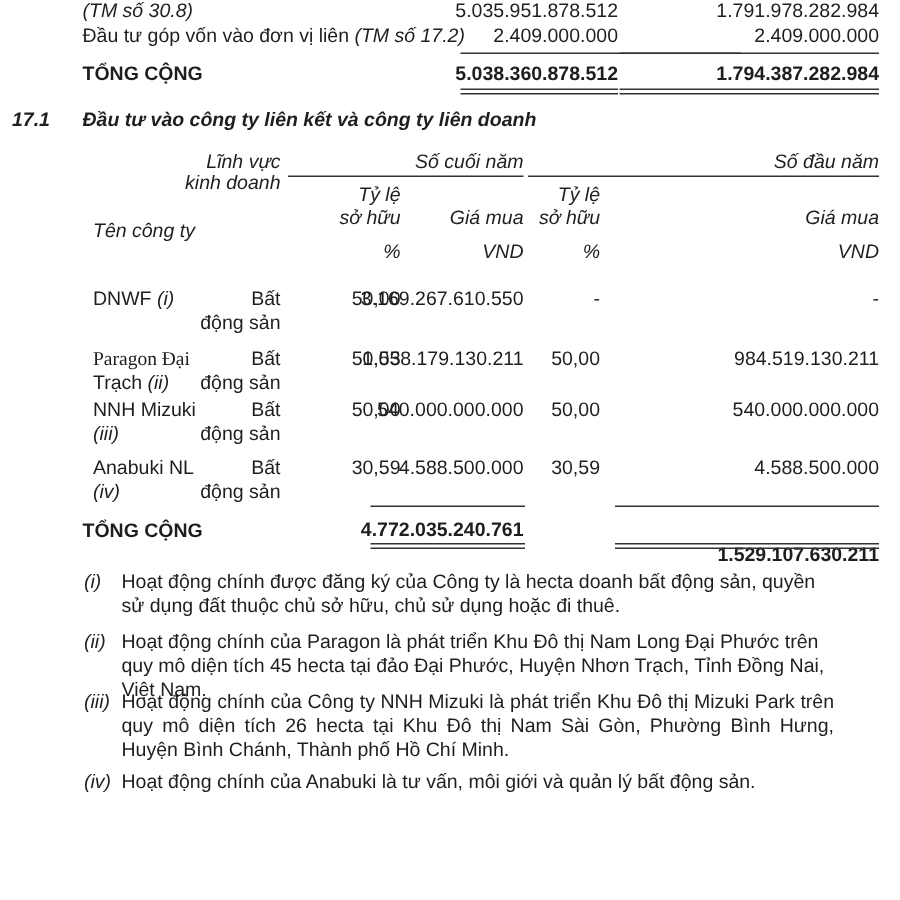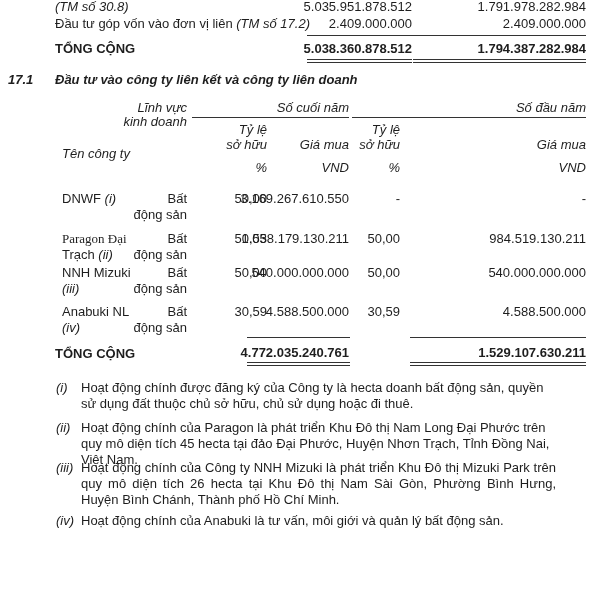--- a/index.html
+++ b/index.html
@@ -106,21 +106,21 @@
       <div class="abs r" style="right:251px; top:304px;">4.588.500.000</div>
       <div class="abs r" style="right:200px; top:304px;">30,59</div>
       <div class="abs r" style="right:14px; top:304px;">4.588.500.000</div>
     </div>
   </div>
 
 <div class="line" style="left:247px; width:103px; top:337px;"></div>
 <div class="line" style="left:410px; width:176px; top:337px;"></div>
 <div class="abs b" style="left:55px; top:346px;">TỔNG CỘNG</div>
 <div class="abs b r" style="right:251px; top:345px;">4.772.035.240.761</div>
-<div class="abs b r" style="right:14px; top:345px;">1.529.107.630.211</div>
+<div class="abs b r" style="right:14px; top:362px;">1.529.107.630.211</div>
 <div class="dbl" style="left:247px; width:103px; top:362px;"></div>
 <div class="dbl" style="left:410px; width:176px; top:362px;"></div>
 
 <div class="note-row" style="top:380px;">
   <span class="note-label">(i)</span>
   <span class="note-text">Hoạt động chính được đăng ký của Công ty là hecta doanh bất động sản, quyền sử dụng đất thuộc chủ sở hữu, chủ sử dụng hoặc đi thuê.</span>
 </div>
 <div class="note-row" style="top:420px;">
   <span class="note-label">(ii)</span>
   <span class="note-text">Hoạt động chính của Paragon là phát triển Khu Đô thị Nam Long Đại Phước trên quy mô diện tích 45 hecta tại đảo Đại Phước, Huyện Nhơn Trạch, Tỉnh Đồng Nai, Việt Nam.</span>

